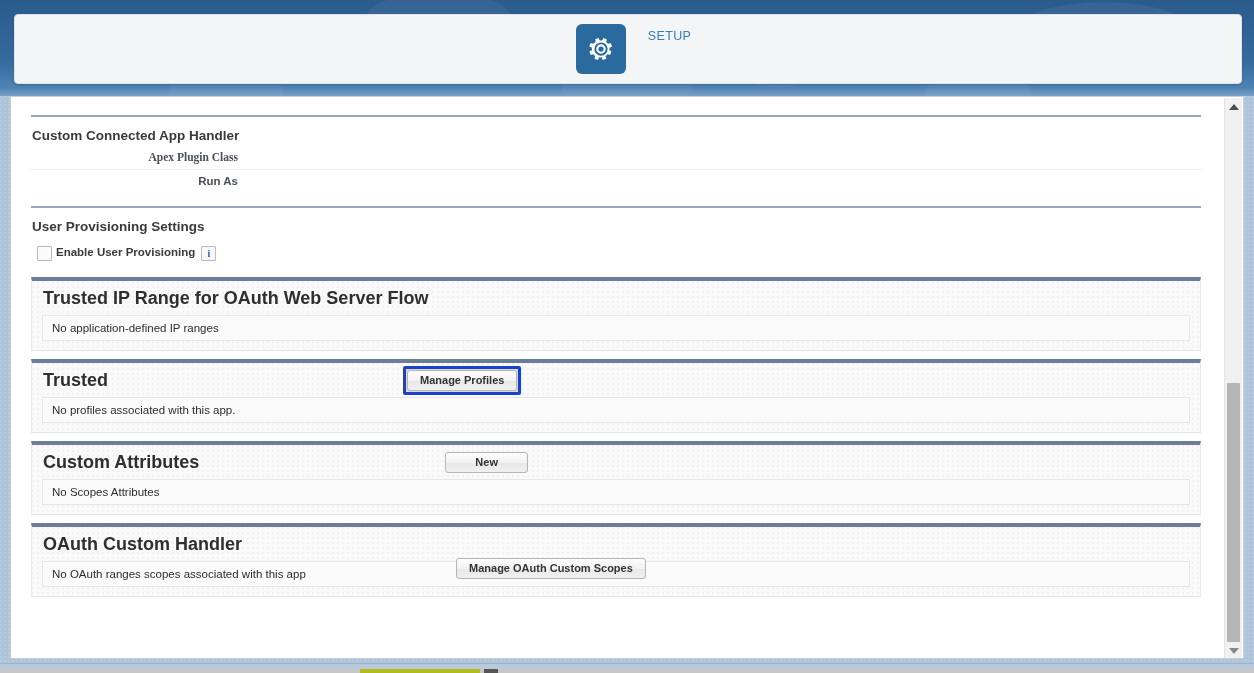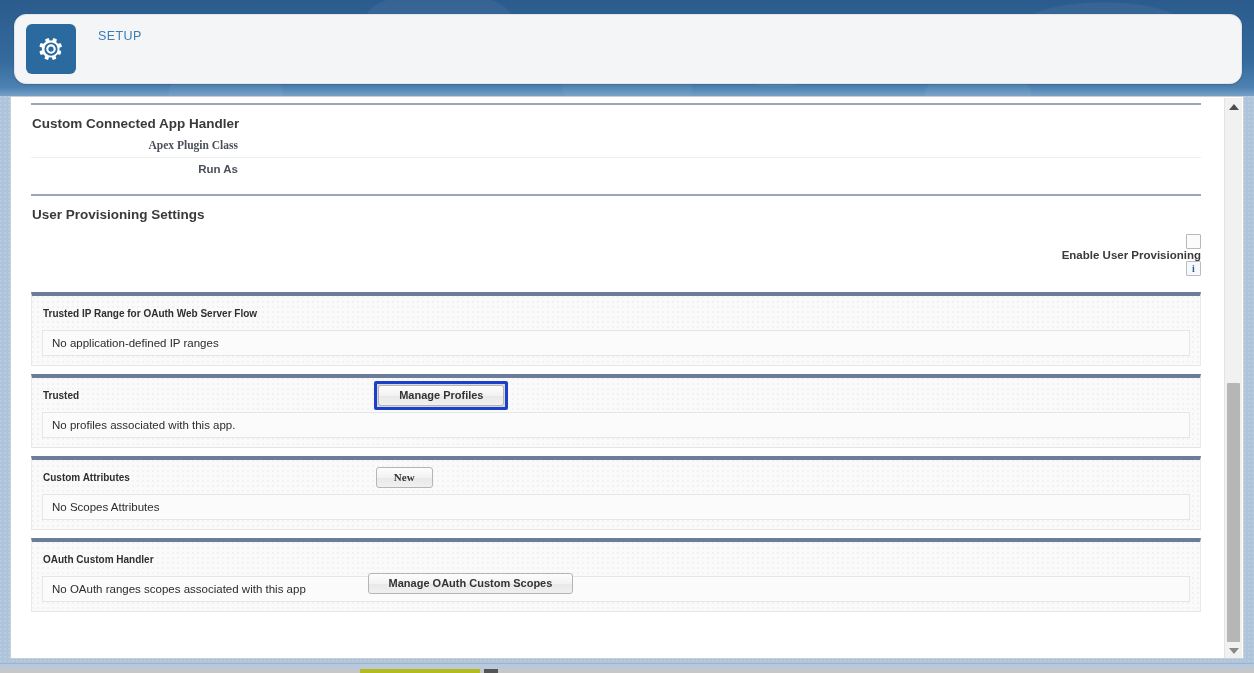--- a/index.html
+++ b/index.html
@@ -50,25 +50,26 @@
 
   
   .header-card {
     position: absolute;
     left: 14px;
     top: 14px;
     width: 1226px;
     height: 68px;
     background: #f4f5f7;
     border: 1px solid #e2e4e8;
-    border-radius: 12px;
+    border-radius: 4px;
     box-shadow: 0 1px 2px rgba(0,0,0,0.18);
     z-index: 3;
     display: flex;
     align-items: center;
+    justify-content: center;
   }
 
   .setup-icon {
     width: 50px;
     height: 50px;
     margin-left: 11px;
     background: #2a6a9e;
     border-radius: 6px;
     display: flex;
     align-items: center;
@@ -95,21 +96,21 @@
     height: 563px;
     background: #ffffff;
     border: 1px solid #c9cdd4;
     box-sizing: border-box;
     z-index: 2;
     overflow: hidden;
   }
 
   .content-inner {
     position: absolute;
-    left: 0; top: 0;
+    left: 0; top: 12px;
     width: 1210px;
     height: 561px;
     padding: 0;
     box-sizing: border-box;
   }
 
   
   .detail-section {
     margin: 0 20px;
     padding-top: 6px;
@@ -147,23 +148,22 @@
   .field-value {
     flex: 1;
     font-size: 11.5px;
     color: #222;
     min-height: 14px;
   }
 
   
   .checkbox-row {
     display: flex;
-    align-items: flex-end;
+    align-items: flex-start;
     padding: 6px 0 8px 6px;
-    flex-direction: column;
   }
   .cb-box {
     width: 13px; height: 13px;
     border: 1px solid #b6b8bd;
     background: #fbfbfb;
     border-radius: 1px;
     display: inline-block;
     flex: none;
   }
   .cb-label {
@@ -201,40 +201,40 @@
     border-bottom: 1px solid #e3e5e8;
     padding-bottom: 9px;
   }
   .rel-head {
     display: flex;
     align-items: center;
     height: 34px;
     padding: 0 10px 0 11px;
   }
   .rel-title {
-    font-size: 10px;
+    font-size: 18px;
     font-weight: bold;
     color: #2f2f2f;
     flex: none;
   }
   .btn-area {
     flex: 1;
     display: flex;
     justify-content: flex-start;
     padding-left: 0;
   }
   .sf-btn {
     font-family: "Liberation Sans", sans-serif;
     font-size: 11px;
     font-weight: bold;
     color: #333;
     background: linear-gradient(180deg, #fdfdfd 0%, #f2f2f2 50%, #e8e8e8 51%, #f0f0f0 100%);
     border: 1px solid #b5b5b5;
     border-radius: 3px;
-    padding: 3px 20px;
+    padding: 3px 12px;
     line-height: 13px;
     cursor: pointer;
     white-space: nowrap;
   }
   .btn-focus {
     display: inline-block;
     border: 3px solid #1b40c9;
     padding: 1px;
     border-radius: 2px;
     background: #d8d8d8;
@@ -387,21 +387,21 @@
         </div>
       </div>
       <div class="rel-body">No profiles associated with this app.</div>
     </div>
 
 
     <div class="rel-list">
       <div class="rel-head">
         <div class="rel-title">Custom Attributes</div>
         <div class="btn-area" style="padding-left:246px;">
-          <button class="sf-btn" style="padding:3px 17px;font-family:Liberation Serif, serif;">New</button>
+          <button class="sf-btn" style="padding:3px 29px;">New</button>
         </div>
       </div>
       <div class="rel-body">No Scopes Attributes</div>
     </div>
 
     <div class="rel-list">
       <div class="rel-head">
         <div class="rel-title">OAuth Custom Handler</div>
         <div class="btn-area" style="padding-left:214px;margin-top:48px;">
           <button class="sf-btn">Manage OAuth Custom Scopes</button>

